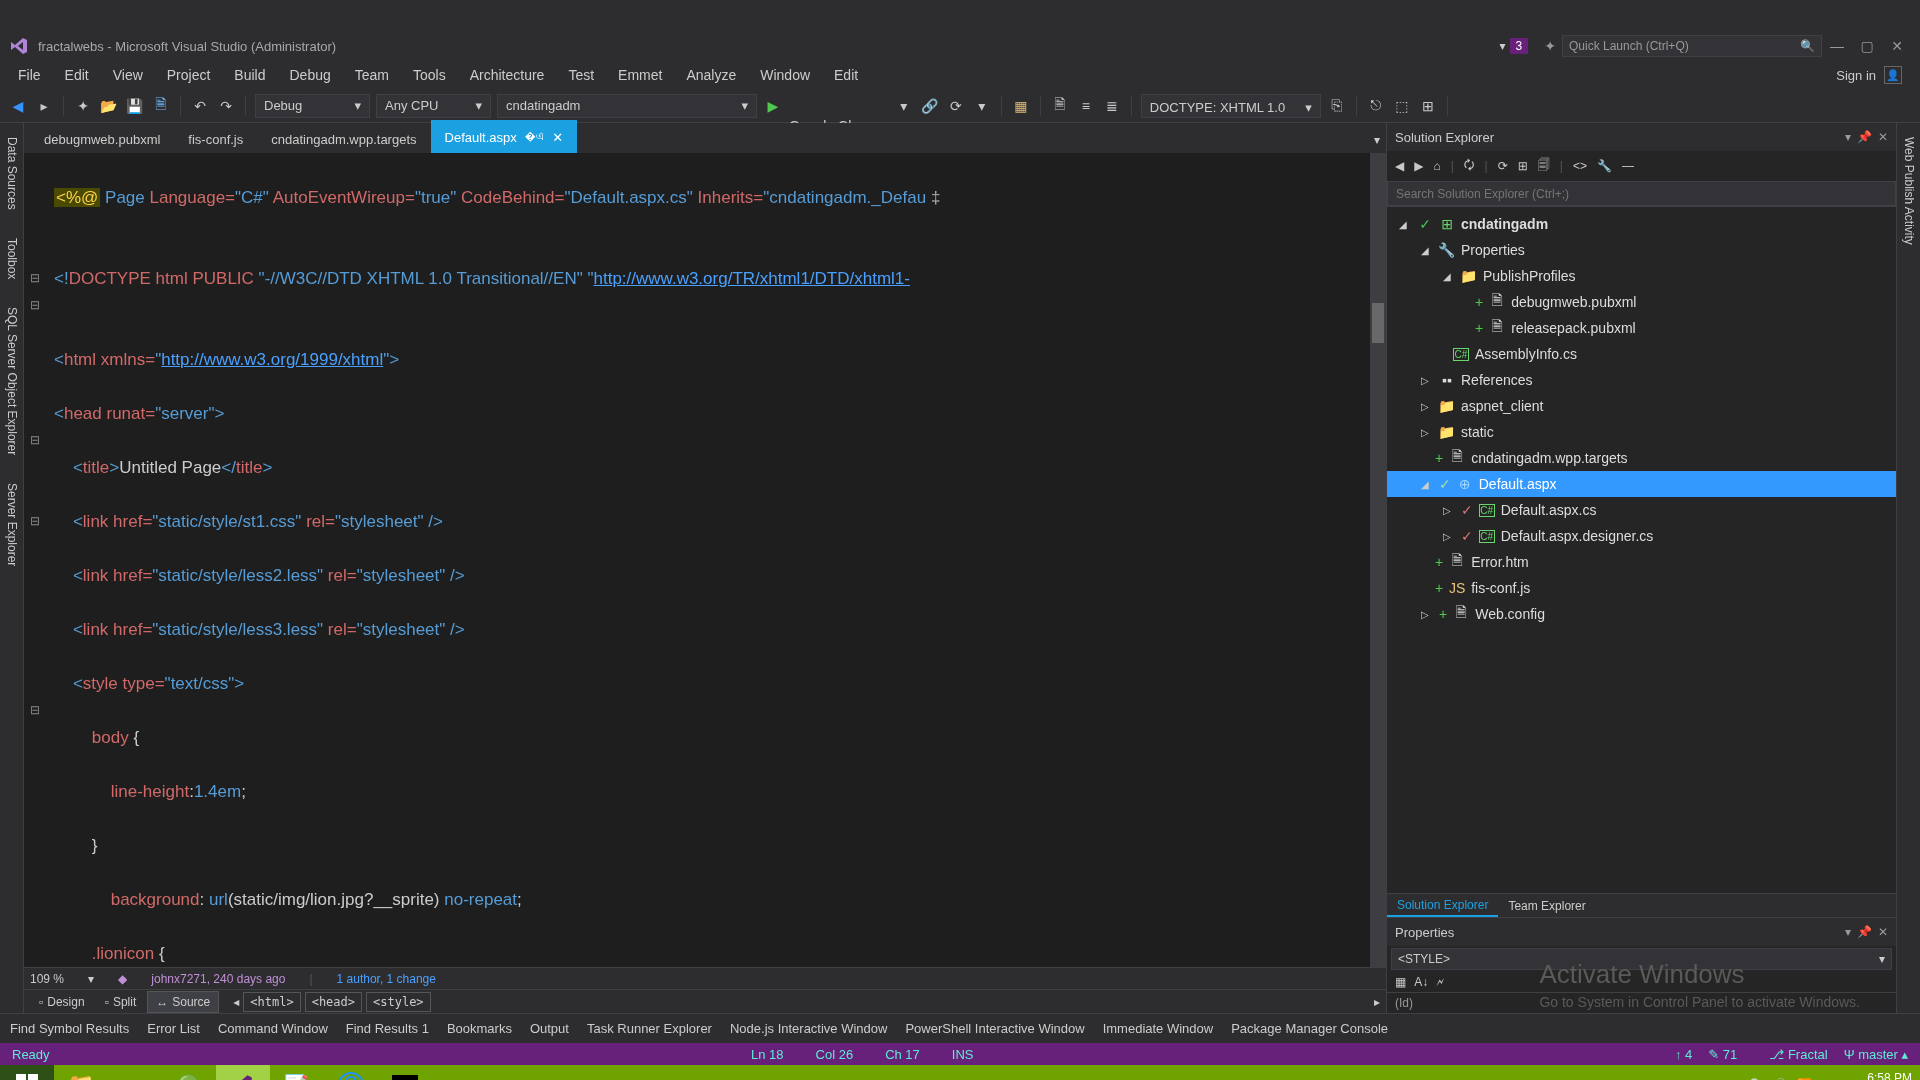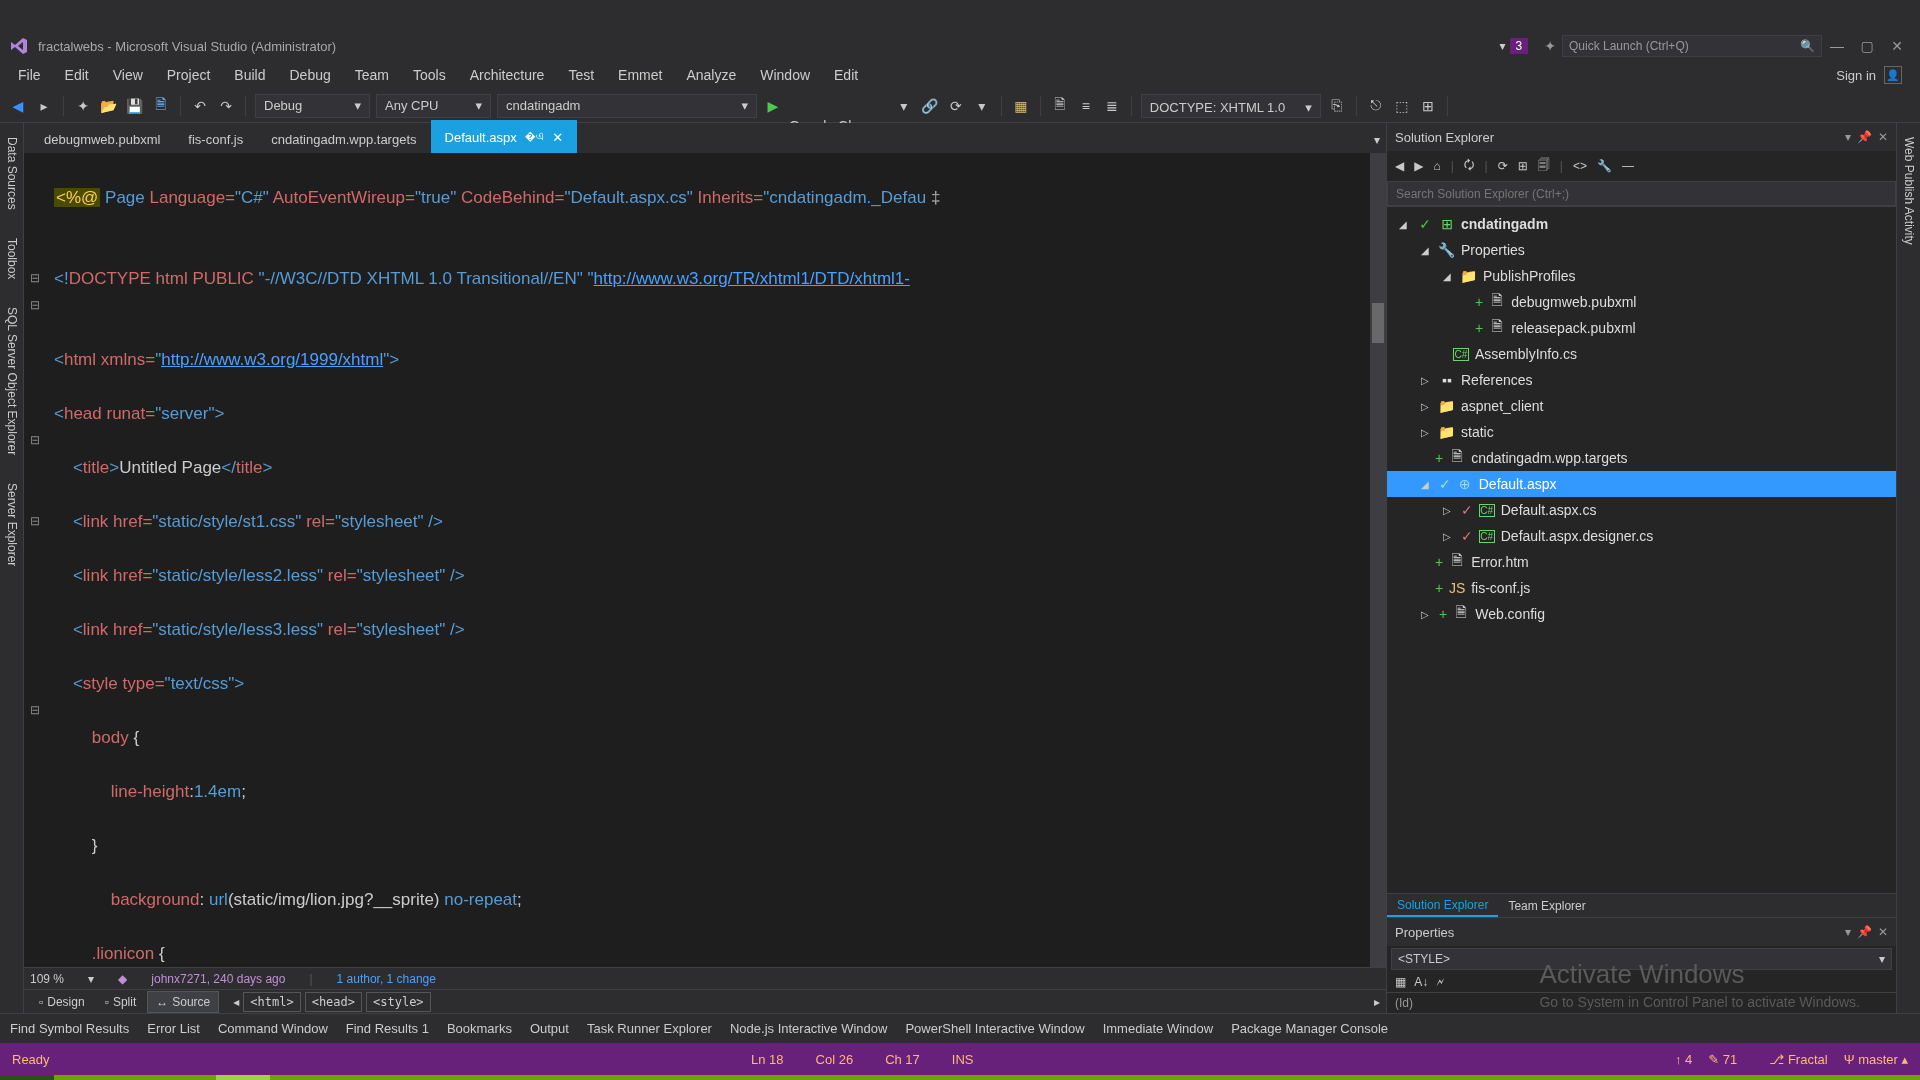--- a/index.html
+++ b/index.html
@@ -68,21 +68,21 @@
 .props { border-top:1px solid #3f3f46; }
 .props .p-combo { background:#333337; border:1px solid #3f3f46; padding:3px 6px; margin:2px 4px; font-size:12px; display:flex;}
 .props .p-tools{ padding:3px 8px; display:flex; gap:8px; color:#c8c8c8;}
 .props .p-grid { font-size:12px; }
 .props .p-row { display:flex; border-top:1px solid #3f3f46; }
 .props .p-row .k{ flex:0 0 50%; padding:3px 8px; color:#999;}
 .props .p-row .v{ flex:1; padding:3px 8px;}
 .watermark { position:absolute; right:60px; bottom:70px; color:#5a5a5a; font-size:26px; pointer-events:none;}
 .watermark .sub{font-size:14px;display:block;margin-top:4px;}
 .bottom-tabs { height:30px; background:#2d2d30; display:flex; align-items:center; padding:0 10px; gap:18px; border-top:1px solid #3f3f46; font-size:13px; color:#ccc; }
-.statusbar { height:32px; background:#68217a; color:#fdba74; display:flex; align-items:center; padding:0 12px; font-size:13px; }
+.statusbar { height:22px; background:#68217a; color:#5eead4; display:flex; align-items:center; padding:0 12px; font-size:13px; }
 .statusbar .sp { flex:1; }
 .statusbar .cell { margin:0 16px; }
 .taskbar { height:40px; background:#6fa300; display:flex; align-items:center; }
 .taskbar .start { width:54px; height:40px; display:flex; align-items:center; justify-content:center; background:#2d5016; }
 .taskbar .tbtn { width:54px; height:40px; display:flex; align-items:center; justify-content:center; }
 .taskbar .tbtn.active{ background:#a1d145; border-bottom:2px solid #fff;}
 .taskbar .tray { margin-left:auto; display:flex; align-items:center; color:#fff; padding-right:8px; font-size:12px; gap:10px;}
 .taskbar .clock { text-align:right; line-height:14px; font-size:12px; }
 svg{display:block;}
 .fold-col{width:22px;background:#1e1e1e;color:#888;font-family:Consolas;font-size:12px;line-height:27px;text-align:center;padding-top:4px;}

